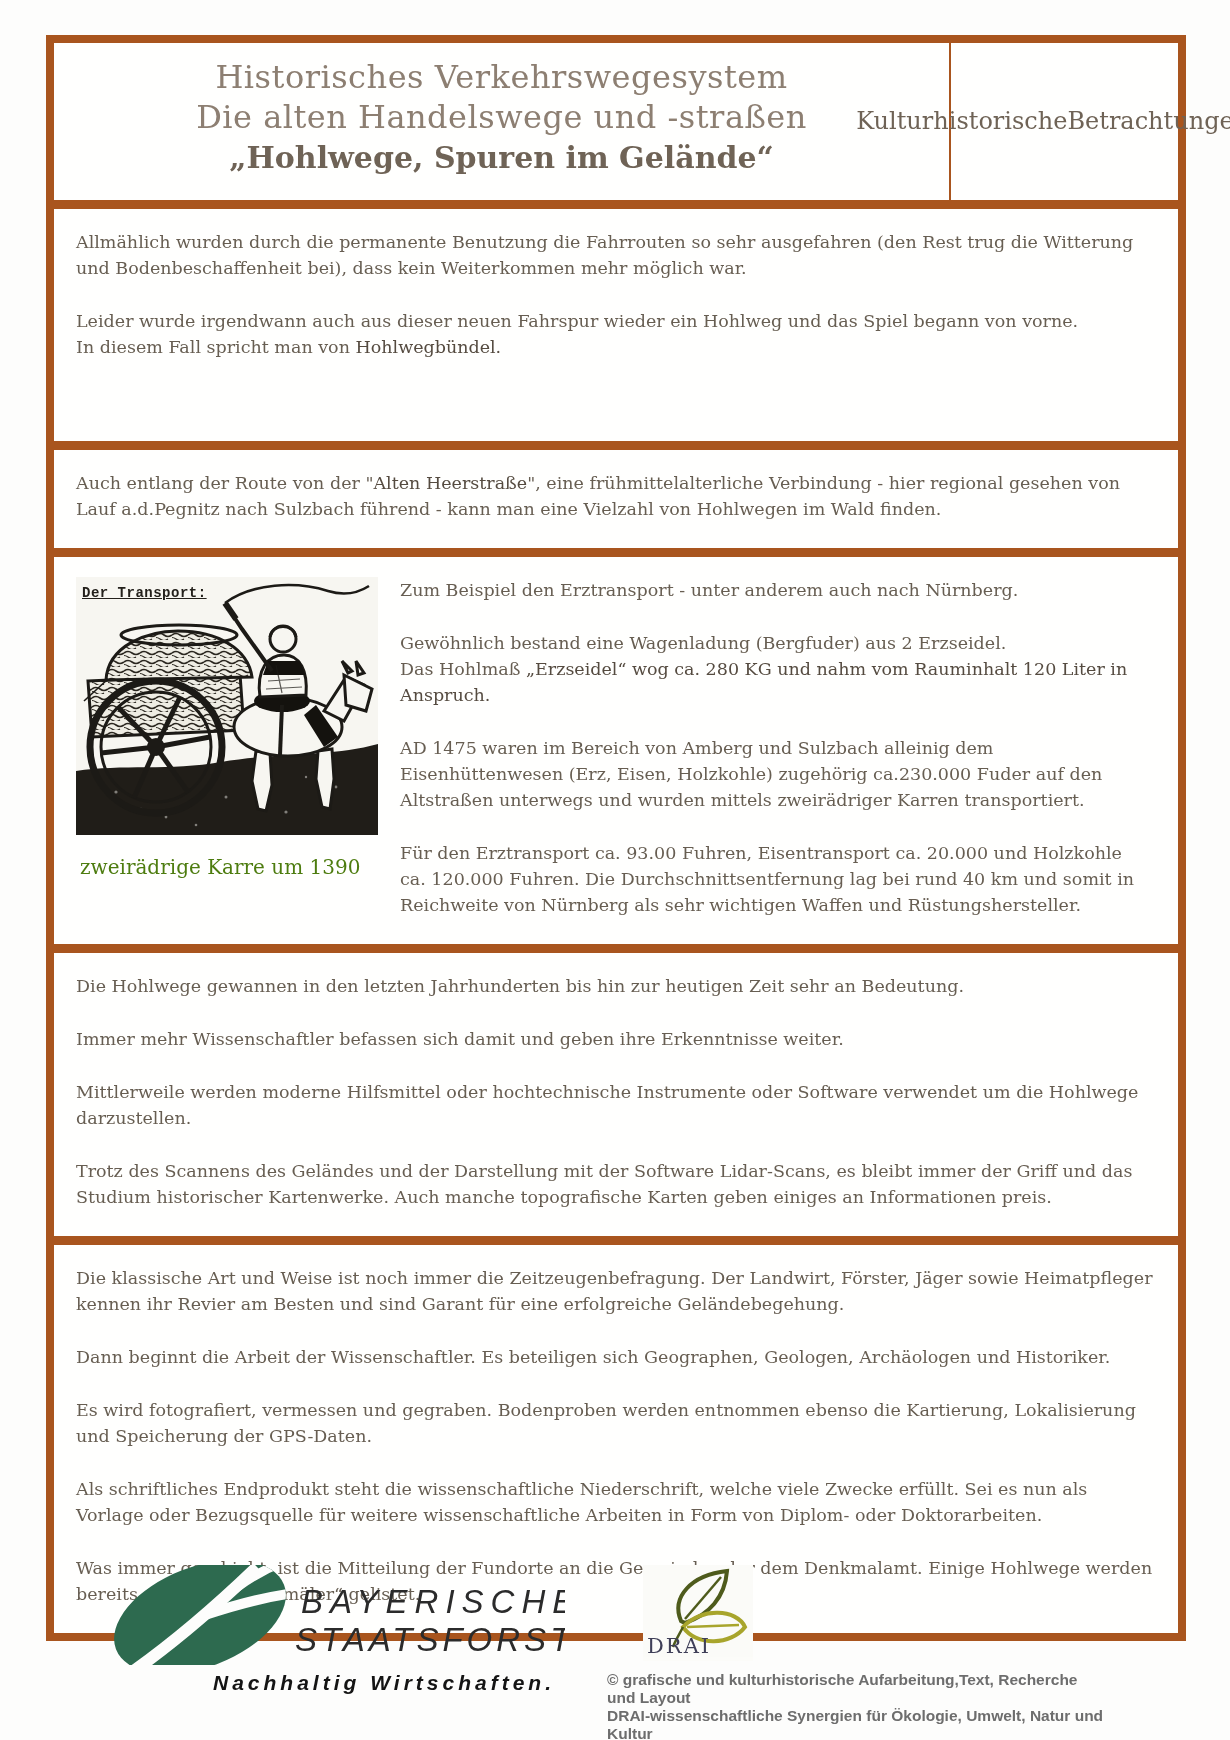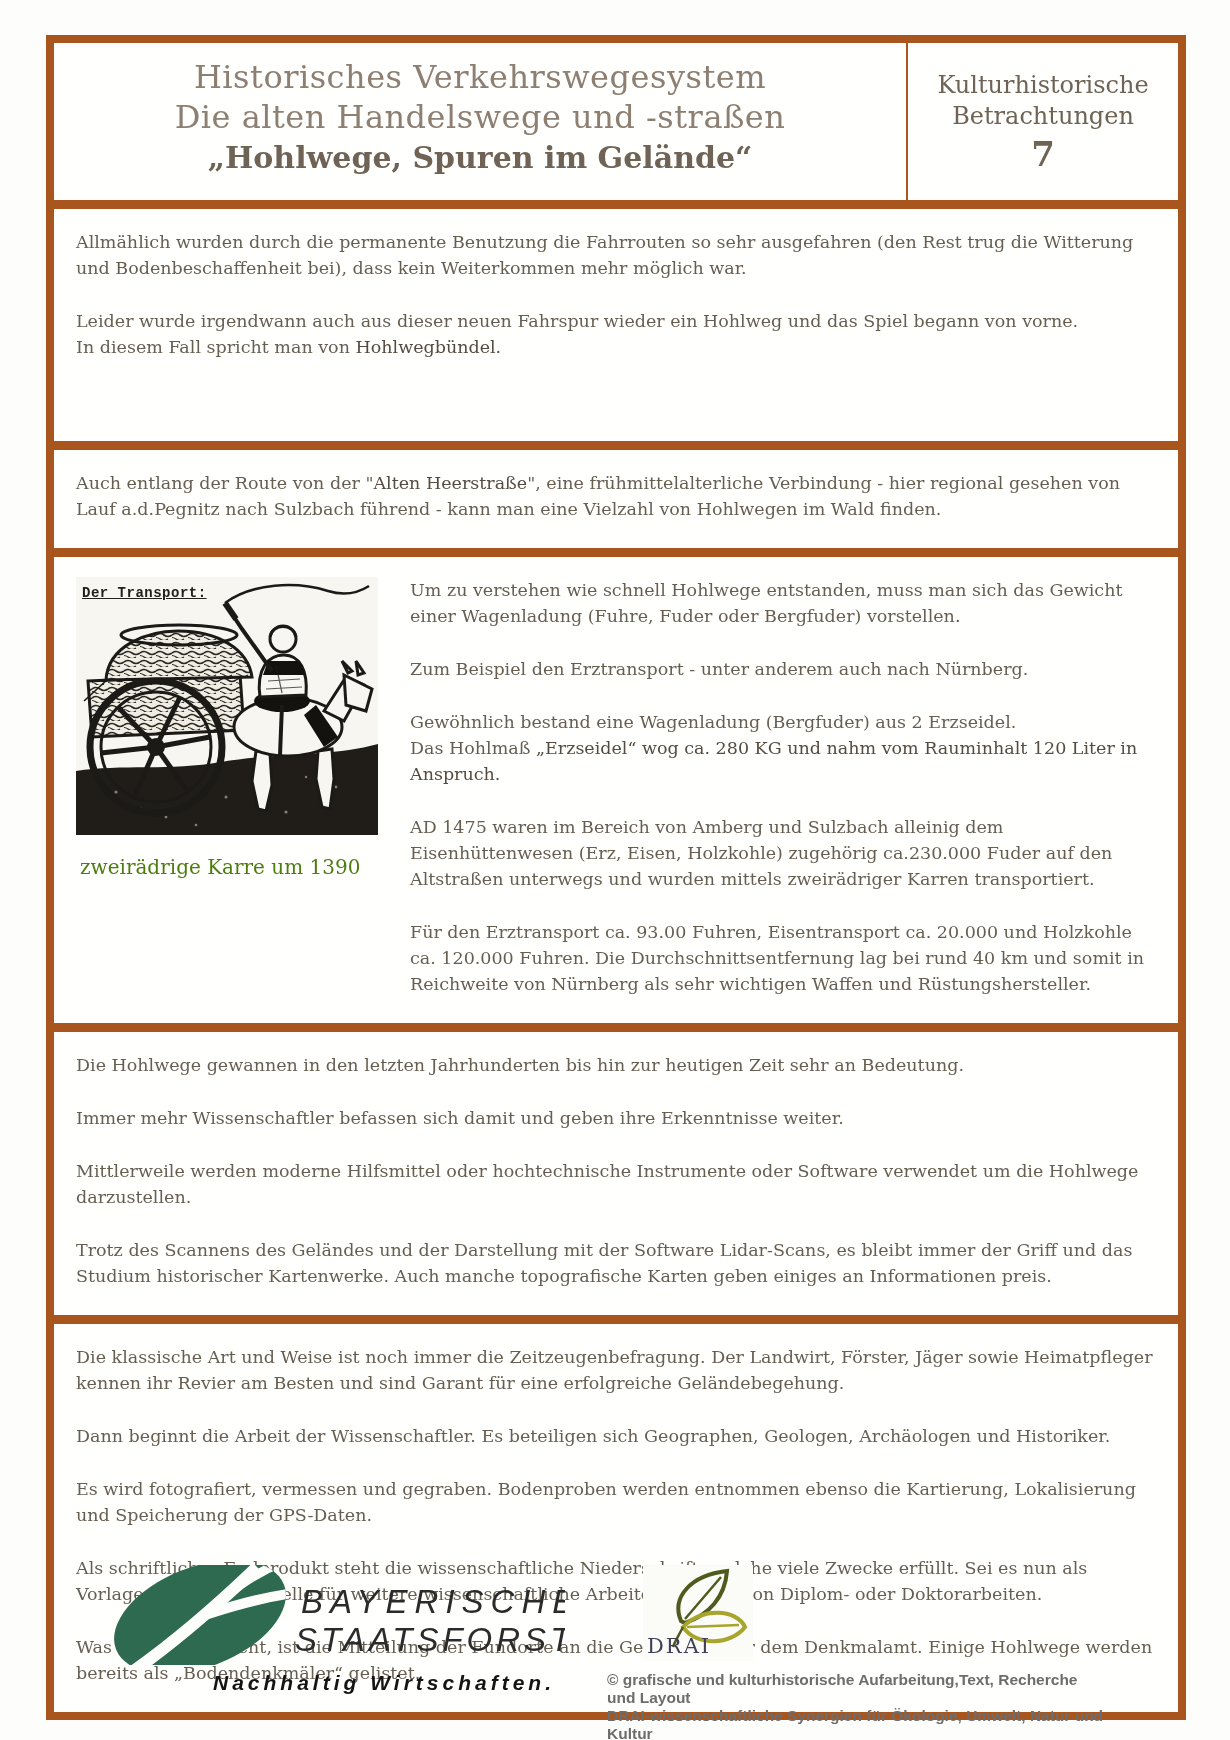--- a/index.html
+++ b/index.html
@@ -24,34 +24,34 @@
     border:8px solid var(--brown);
     background:#fffffe;
   }
   .bar{height:9px;background:var(--brown);}
   
   .header{display:flex;min-height:157px;border-radius:23px;}
   .header-titles{flex:1;text-align:center;padding:14px 10px 8px 10px;}
   .t1,.t2{font-size:32px;line-height:40px;color:var(--title-gray);letter-spacing:0.5px;}
   .t3{font-size:30px;line-height:42px;font-weight:bold;color:var(--title-dark);}
   .header-badge{
-    width:272px;border-left:2px solid var(--brown);
-    display:flex;flex-direction:column;justify-content:center;align-items:center;
+    width:229px;border-left:2px solid var(--brown);
+    display:flex;justify-content:center;align-items:center;
     padding:8px 6px;color:var(--title-dark);
   }
   .badge-line{font-size:24px;line-height:31px;}
   .badge-num{font-size:34px;line-height:40px;font-weight:bold;margin-top:2px;}
   
   .sec{padding:20px 22px 6px 22px;}
   .sec p{margin:0 0 27px 0;font-size:17.5px;line-height:26px;}
   .sec p:last-child{margin-bottom:20px;}
   .b{font-weight:normal;color:var(--body-bold);}
   .sec1{min-height:232px;}
   .sec2{min-height:76px;}
-  .sec3{min-height:366px;display:flex;gap:32px;}
+  .sec3{min-height:366px;display:flex;gap:22px;}
   .sec4{min-height:233px;}
   .sec5{min-height:308px;}
   .img-col{width:302px;flex:0 0 302px;}
   .woodcut-box{position:relative;width:302px;height:258px;background:#f7f6f1;}
   .woodcut-label{
     position:absolute;left:6px;top:8px;
     font-family:"Liberation Mono","DejaVu Sans Mono",monospace;
     font-size:14px;font-weight:bold;color:#23201b;
     text-decoration:underline;letter-spacing:0.5px;
   }
@@ -181,21 +181,20 @@
             <path d="M192,104 L224,102"></path>
               <path d="M190,112 L226,110"></path>
               <path d="M200,88 L206,116"></path>
           </g>
         </svg>
         <div class="woodcut-label">Der Transport:</div>
       </div>
       <div class="img-caption">zweirädrige Karre um 1390</div>
     </div>
     <div class="txt-col">
-      <p><span>Um zu verstehen wie schnell Hohlwege entstanden, muss man sich das Gewicht einer Wagenladung (Fuhre, Fuder oder Bergfuder) vorstellen</span><span class="b">.</span></p>
       <p>Zum Beispiel den Erztransport - unter anderem auch nach Nürnberg.</p>
       <p><span>Gewöhnlich bestand eine Wagenladung (Bergfuder) aus 2 Erzseidel.</span><br>
         <span>Das Hohlmaß </span><span class="b">„Erzseidel“ wog ca. 280 KG und nahm vom Rauminhalt 120 Liter in Anspruch.</span></p>
       <p>AD 1475 waren im Bereich von Amberg und Sulzbach alleinig dem Eisenhüttenwesen (Erz, Eisen, Holzkohle) zugehörig ca.230.000 Fuder auf den Altstraßen unterwegs und wurden mittels zweirädriger Karren transportiert.</p>
       <p>Für den Erztransport ca. 93.00 Fuhren, Eisentransport ca. 20.000 und Holzkohle ca. 120.000 Fuhren. Die Durchschnittsentfernung lag bei rund 40 km und somit in Reichweite von Nürnberg als sehr wichtigen Waffen und Rüstungshersteller.</p>
     </div>
   </div>
 
   <div class="bar"></div>
 

